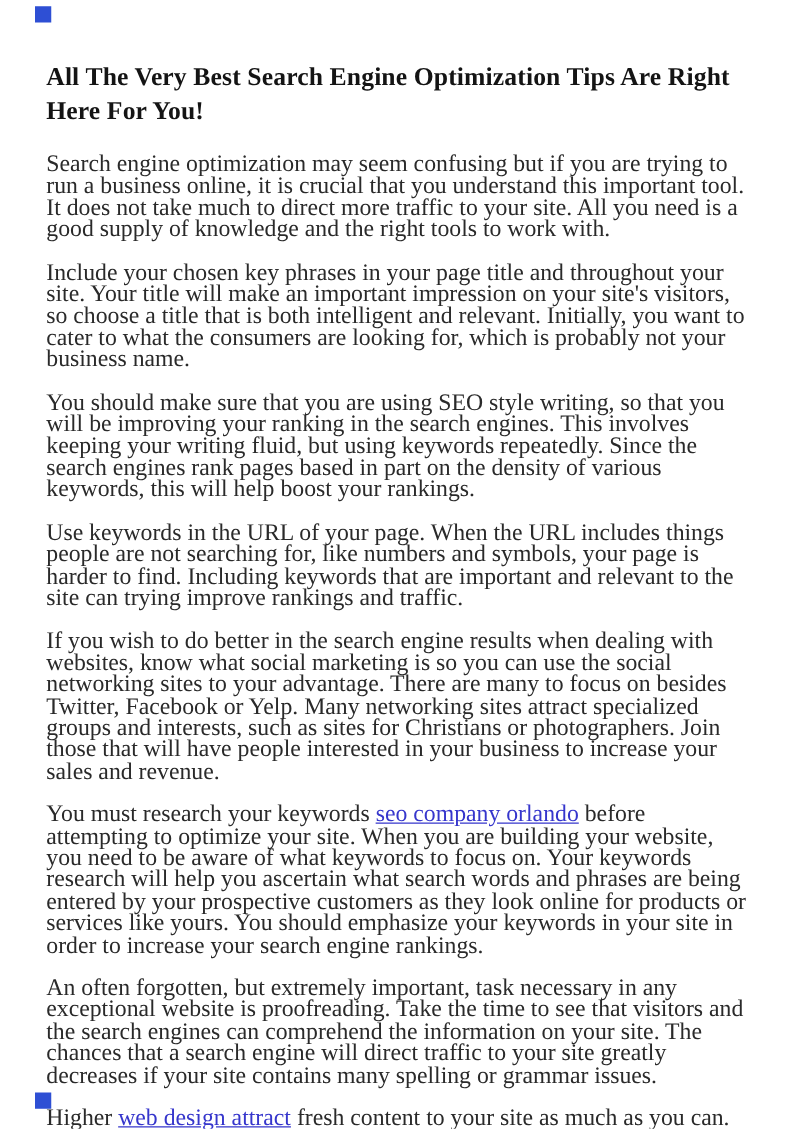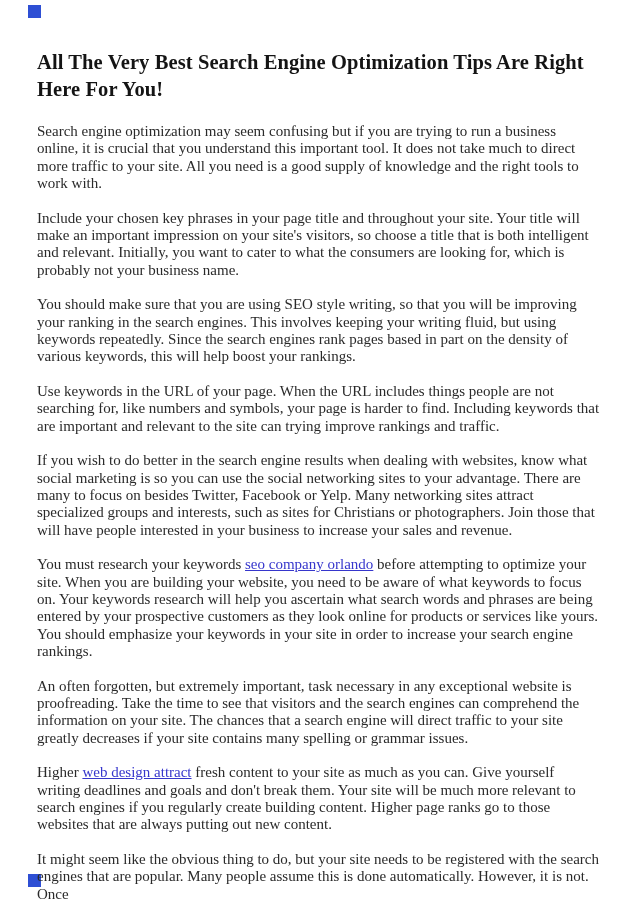--- a/index.html
+++ b/index.html
@@ -42,21 +42,21 @@
   h1.page-title {
     margin: 0 0 20px 0;
     font-size: 20.5px;
     line-height: 27px;
     font-weight: bold;
     color: var(--title-color);
     letter-spacing: 0.1px;
   }
   .article-body p {
     margin: 0 0 17px 0;
-    font-size: 15px;
+    font-size: 19px;
     line-height: 17.4px;
     color: var(--text-color);
   }
   .article-body a {
     color: var(--link-color);
     text-decoration: underline;
     cursor: pointer;
   }
 </style>
 </head>

